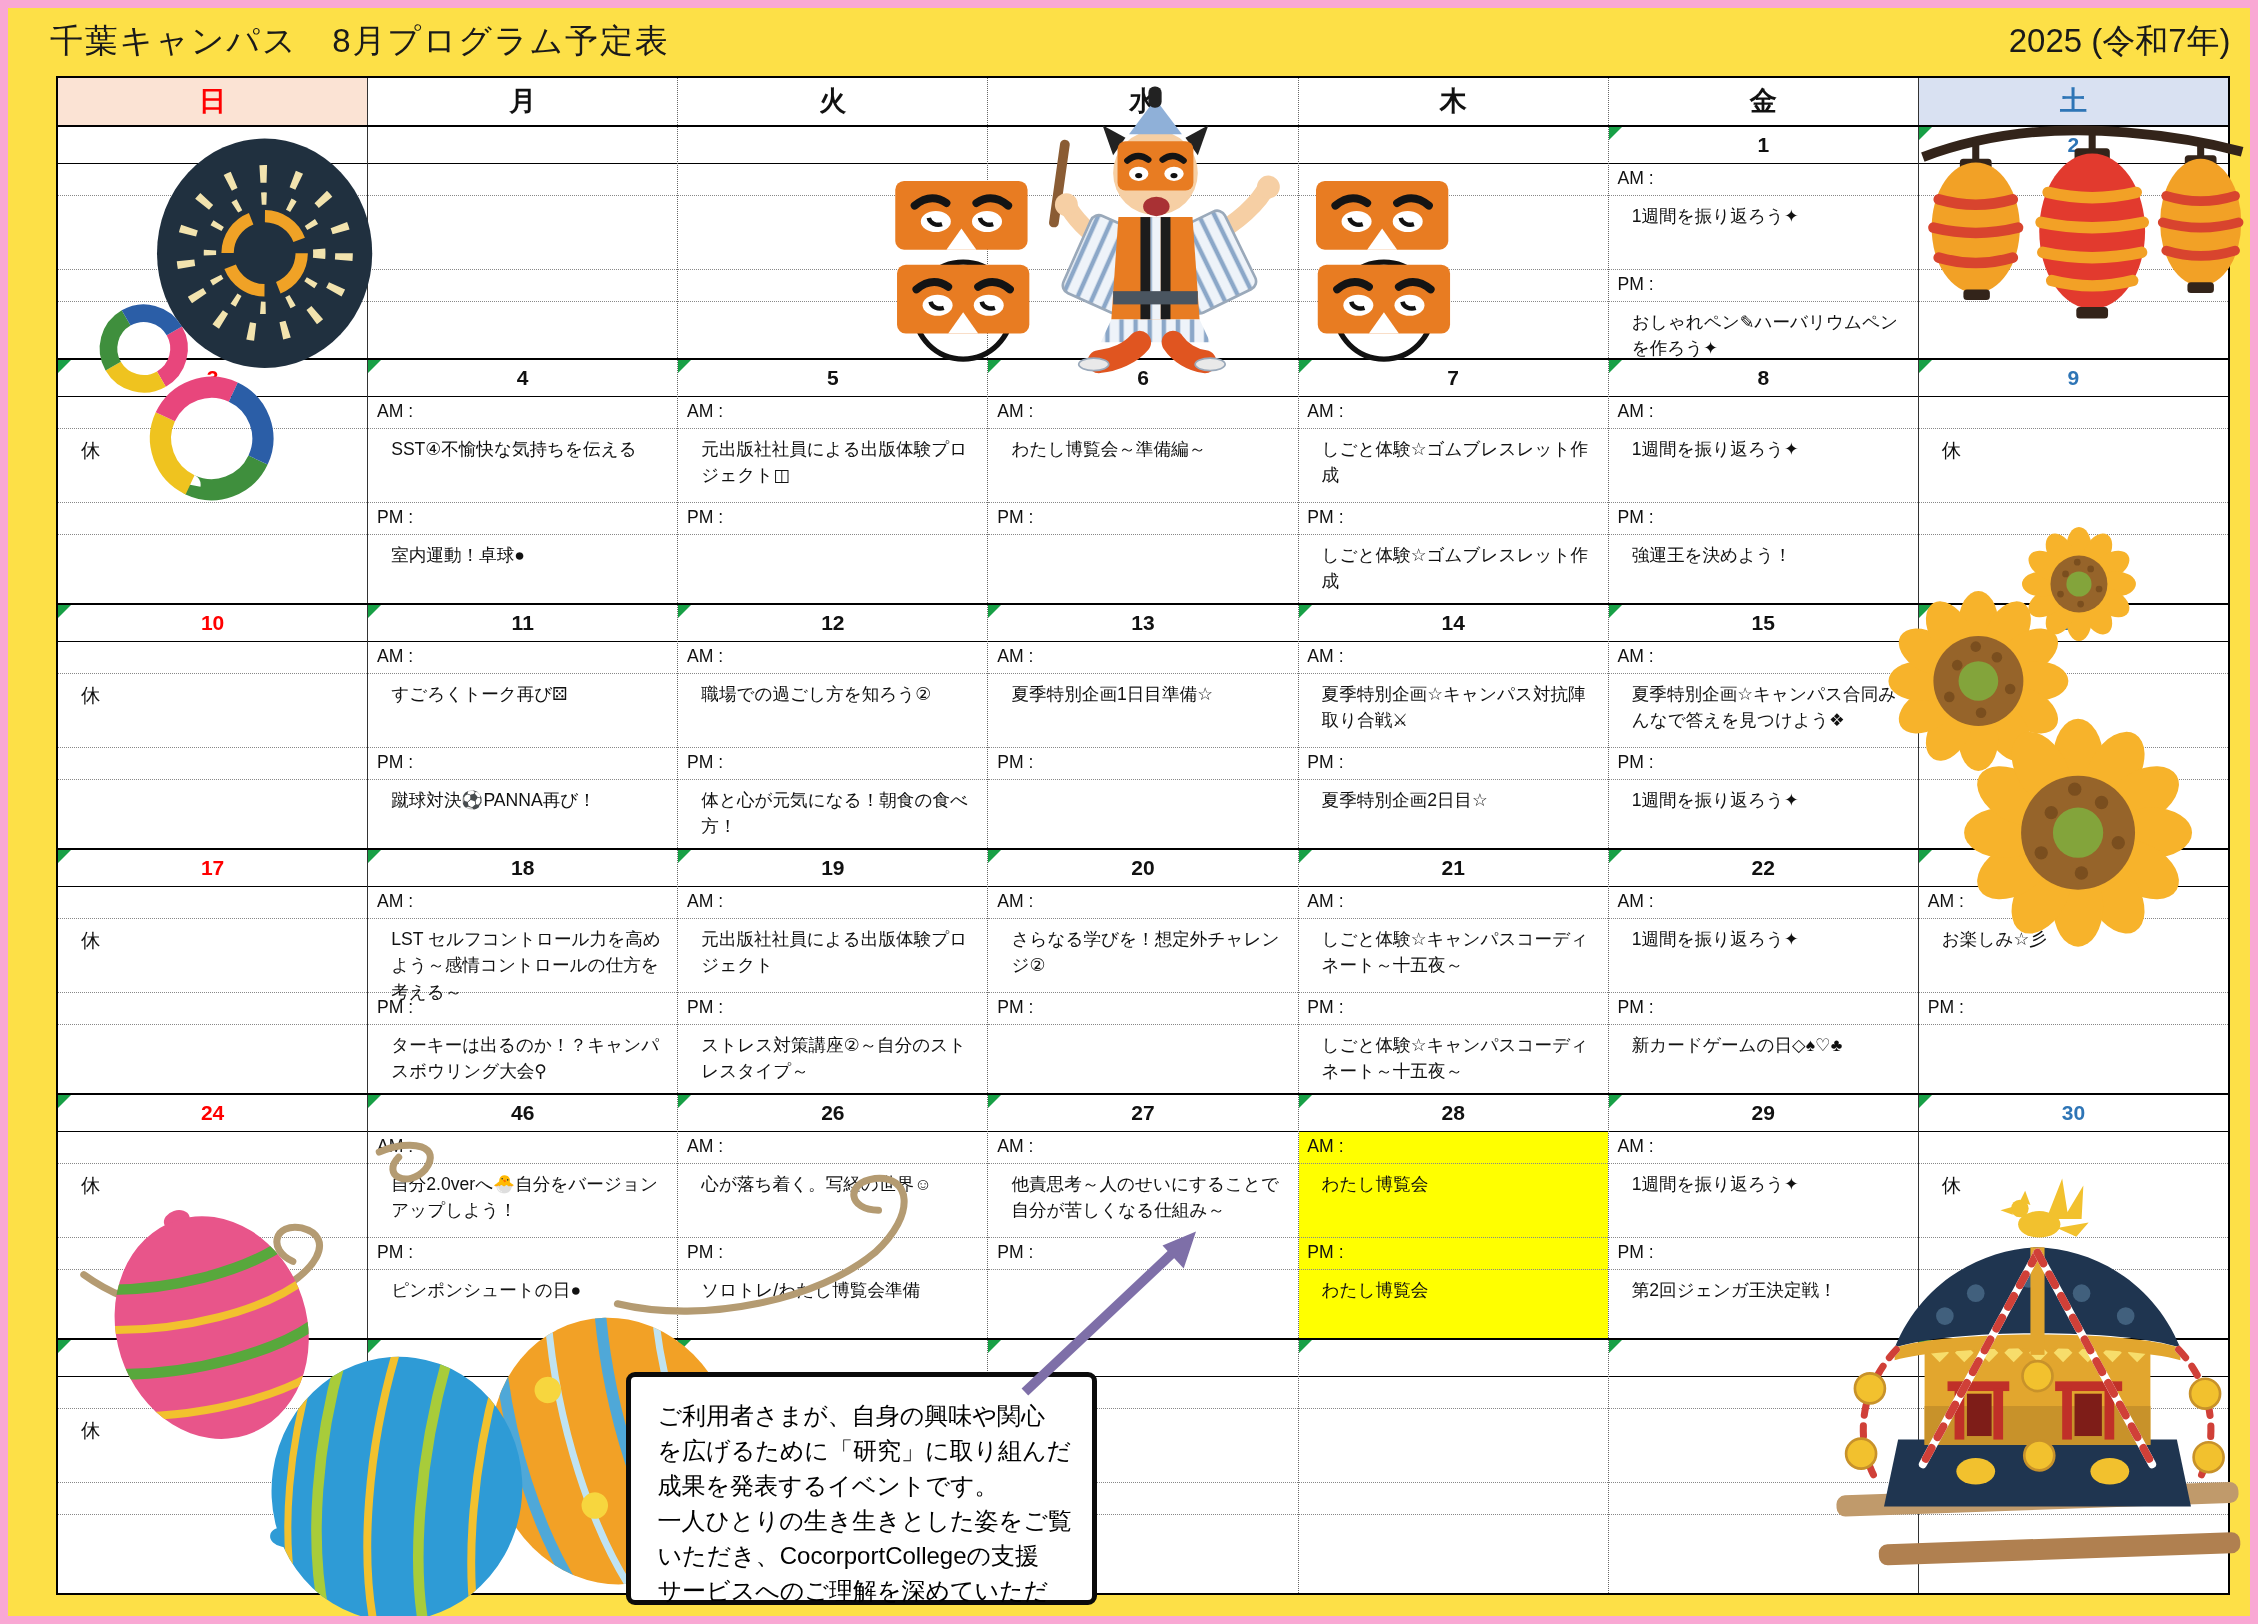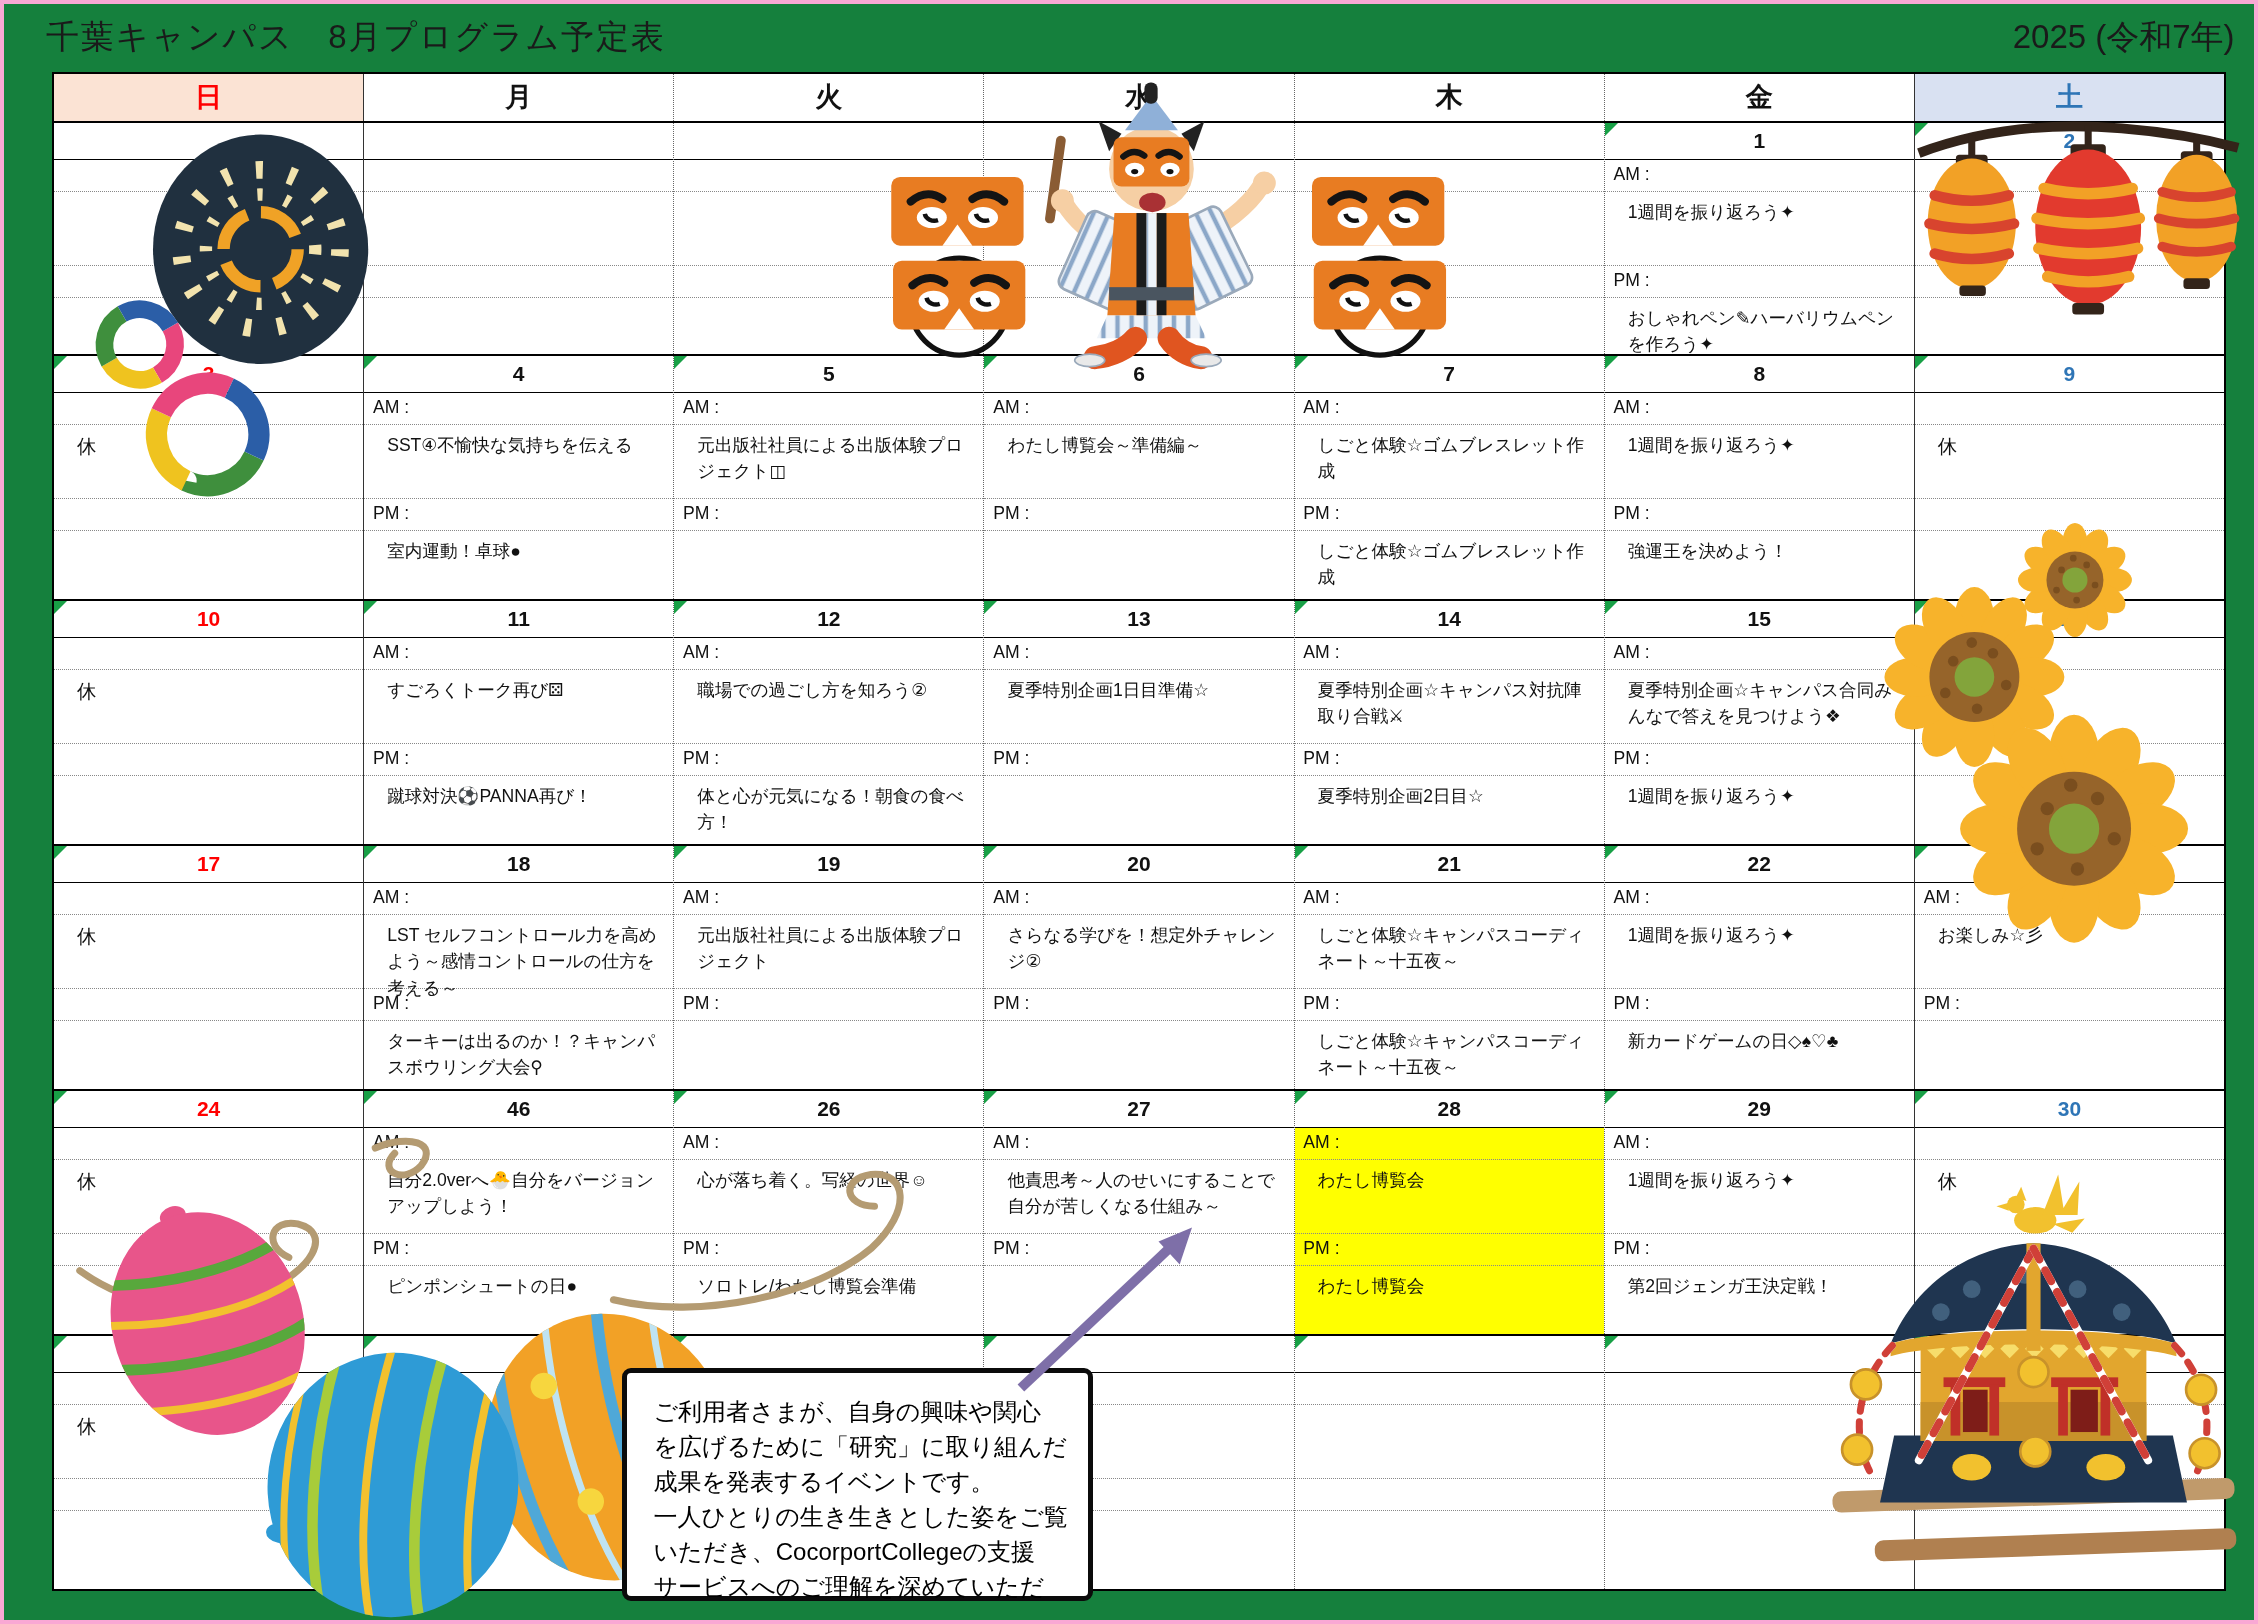--- a/index.html
+++ b/index.html
@@ -1,17 +1,17 @@
 <!DOCTYPE html>
 <html style="font-size:14px"><head>
 <meta charset="utf-8">
 <style>
   *{margin:0;padding:0;box-sizing:border-box}
   html,body{width:2258px;height:1624px}
-  .page{position:relative;width:2258px;height:1624px;background:#15803d;border:4px solid #f9a8d4;
+  .page{position:relative;width:2258px;height:1624px;background:#fde047;border:8px solid #f9a8d4;
         overflow:hidden;font-family:"Liberation Sans","DejaVu Sans",sans-serif;color:#111}
   .title{position:absolute;left:42px;top:10.6px;font-size:33px;letter-spacing:1.8px;color:#1a1a1a;white-space:nowrap}
   .year{position:absolute;right:19.4px;top:10.6px;font-size:33px;color:#1a1a1a;white-space:nowrap}
 
   .calendar{position:absolute;left:48px;top:68px;width:2174px;height:1519px;border:2.6px solid #000;
             display:flex;flex-direction:column;background:#fff;z-index:1}
   .hdr{display:flex;height:49px;border-bottom:2.6px solid #000;flex:0 0 auto}
   .hcell{flex:1 1 0;font-size:27px;font-weight:bold;text-align:center;line-height:46px;border-right:0.9px dotted #666}
   .hcell.c6{border-right:none}
   .c0{background:#FBE3D4}
@@ -225,20 +225,21 @@
             <div class="r lab">AM :</div>
             <div class="r con am">LST セルフコントロール力を高めよう～感情コントロールの仕方を考える～</div>
             <div class="r lab">PM :</div>
             <div class="r con pm">ターキーは出るのか！？キャンパスボウリング大会⚲</div>
           </div>
           <div class="cell c2">
             <div class="r date tri"><span class="dn ">19</span></div>
             <div class="r lab">AM :</div>
             <div class="r con am">元出版社社員による出版体験プロジェクト</div>
             <div class="r lab">PM :</div>
+            <div class="r con pm">ストレス対策講座②～自分のストレスタイプ～</div>
           </div>
           <div class="cell c3">
             <div class="r date tri"><span class="dn ">20</span></div>
             <div class="r lab">AM :</div>
             <div class="r con am">さらなる学びを！想定外チャレンジ②</div>
             <div class="r lab">PM :</div>
             <div class="r con pm"></div>
           </div>
           <div class="cell c4">
             <div class="r date tri"><span class="dn ">21</span></div>

